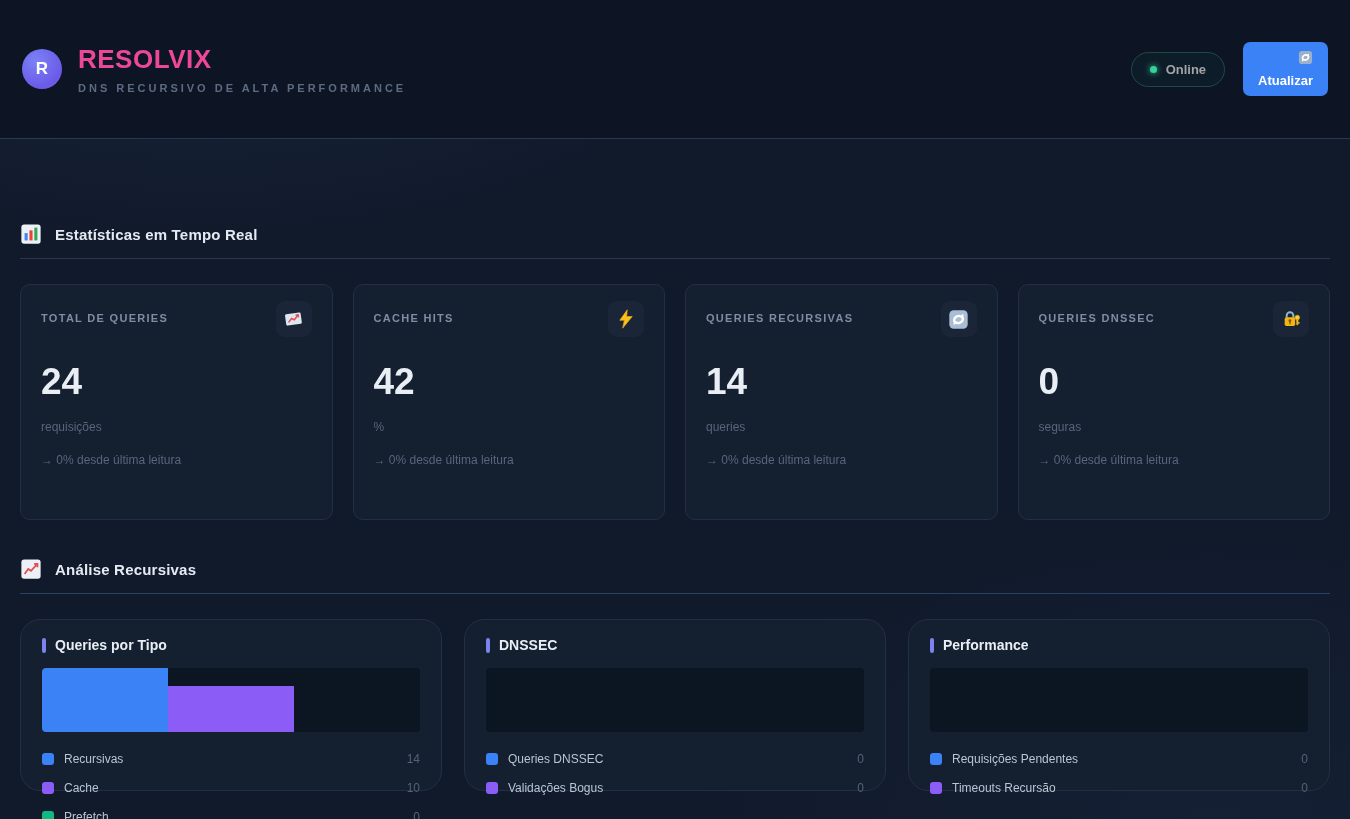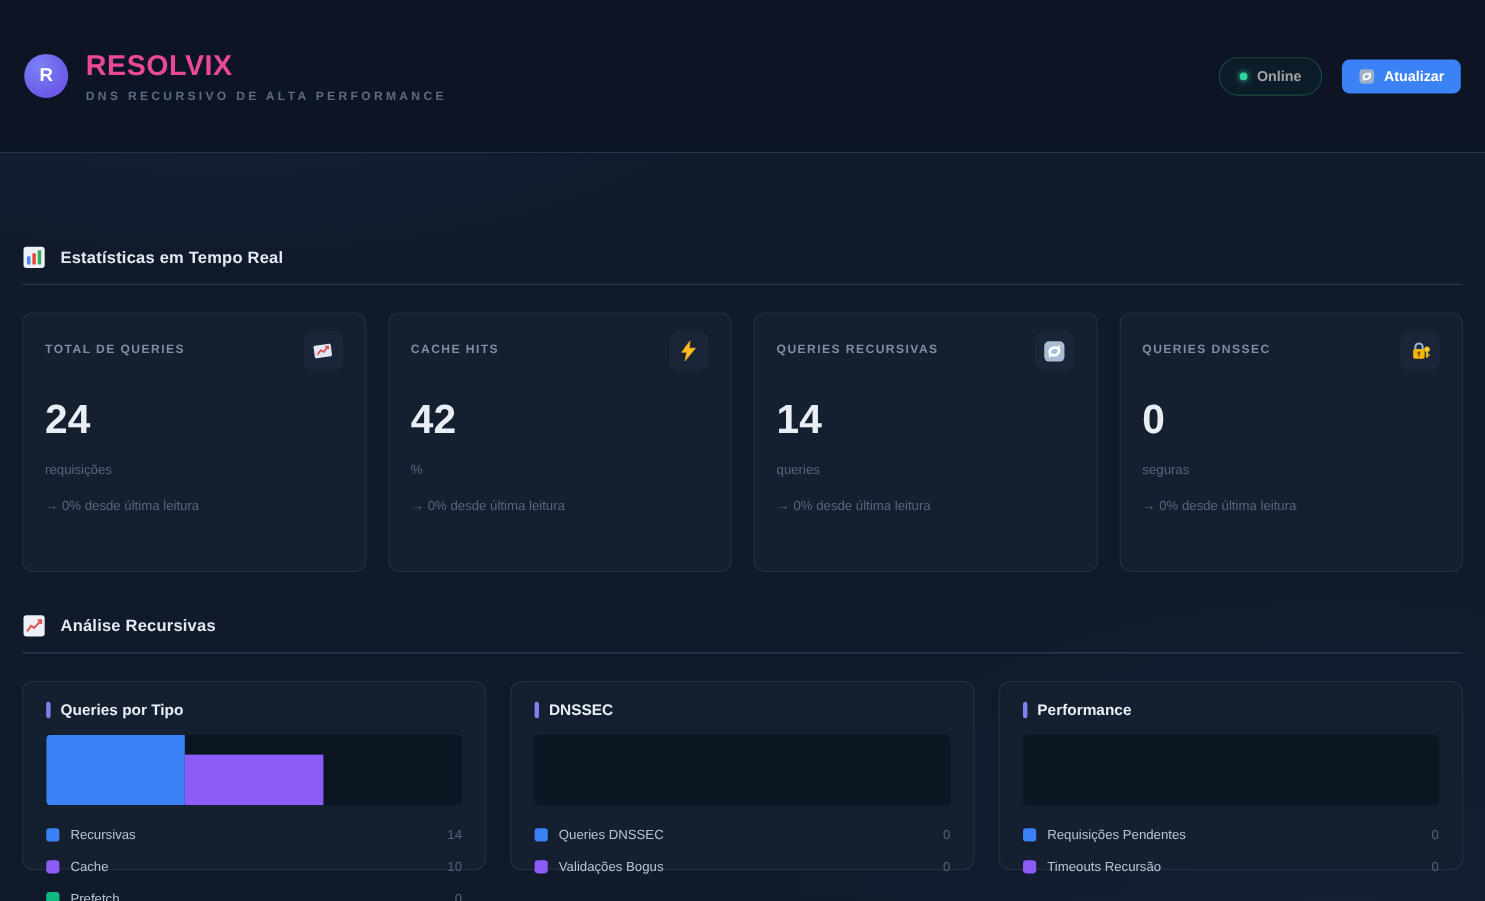--- a/index.html
+++ b/index.html
@@ -29,24 +29,24 @@
   .brand-sub { margin-top:7px; font-size:11px; letter-spacing:3px; color:#5d6b82; font-weight:bold; }
   .header-actions { display:flex; align-items:center; gap:18px; }
   .status-pill {
     display:flex; align-items:center; gap:9px;
     padding:9px 18px; border-radius:999px;
     border:1px solid #1f4a41; background:rgba(16,185,129,.05);
     color:#a3a3a3; font-size:13px; font-weight:bold;
   }
   .status-dot { width:7px; height:7px; border-radius:50%; background:#34d399; box-shadow:0 0 6px #34d399; }
   .refresh-btn {
-    display:flex; align-items:flex-start; gap:8px;
+    display:flex; align-items:flex-end; gap:8px;
     background:#3b82f6; border:none; border-radius:7px;
     padding:8px 15px; color:#fff; font-size:13px; font-weight:bold;
-    font-family:"Liberation Sans", sans-serif; cursor:pointer;
+    font-family:"Liberation Sans", sans-serif; cursor:pointer;flex-direction:column;
   }
   
   main { padding:0 20px; }
   .section-header {
     display:flex; align-items:center; gap:13px;
     padding-bottom:13px;
   }
   .section-header h2 { font-size:15px; font-weight:bold; color:#e5eaf2; letter-spacing:.2px; }
   .stats-section .section-header { margin-top:84px; border-bottom:1px solid #2b3850; }
   .analysis-section .section-header { margin-top:38px; border-bottom:1px solid #2c4066; }
@@ -70,21 +70,21 @@
   .stat-value { margin-top:24px; font-size:37px; font-weight:bold; color:#e9eef5; }
   .stat-unit { margin-top:17px; font-size:12px; color:#57667d; }
   .stat-delta { margin-top:19px; font-size:12px; color:#57667d; }
   
   .analysis-grid {
     margin-top:25px;
     display:grid; grid-template-columns:repeat(3,1fr); gap:22px;
   }
   .panel {
     height:172px; background:#141f2f;
-    border:1px solid #232f45; border-radius:10px;
+    border:1px solid #232f45; border-radius:20px;
     padding:17px 21px;
   }
   .panel-title { display:flex; align-items:center; gap:9px; }
   .accent-bar { width:4px; height:15px; border-radius:2px; background:#7c83f0; }
   .panel-title h3 { font-size:14px; font-weight:bold; color:#e9eef5; }
   .chart-area {
     margin-top:15px; height:64px;
     background:#0c1522; border-radius:4px;
     display:flex; align-items:flex-end; overflow:hidden;
   }

